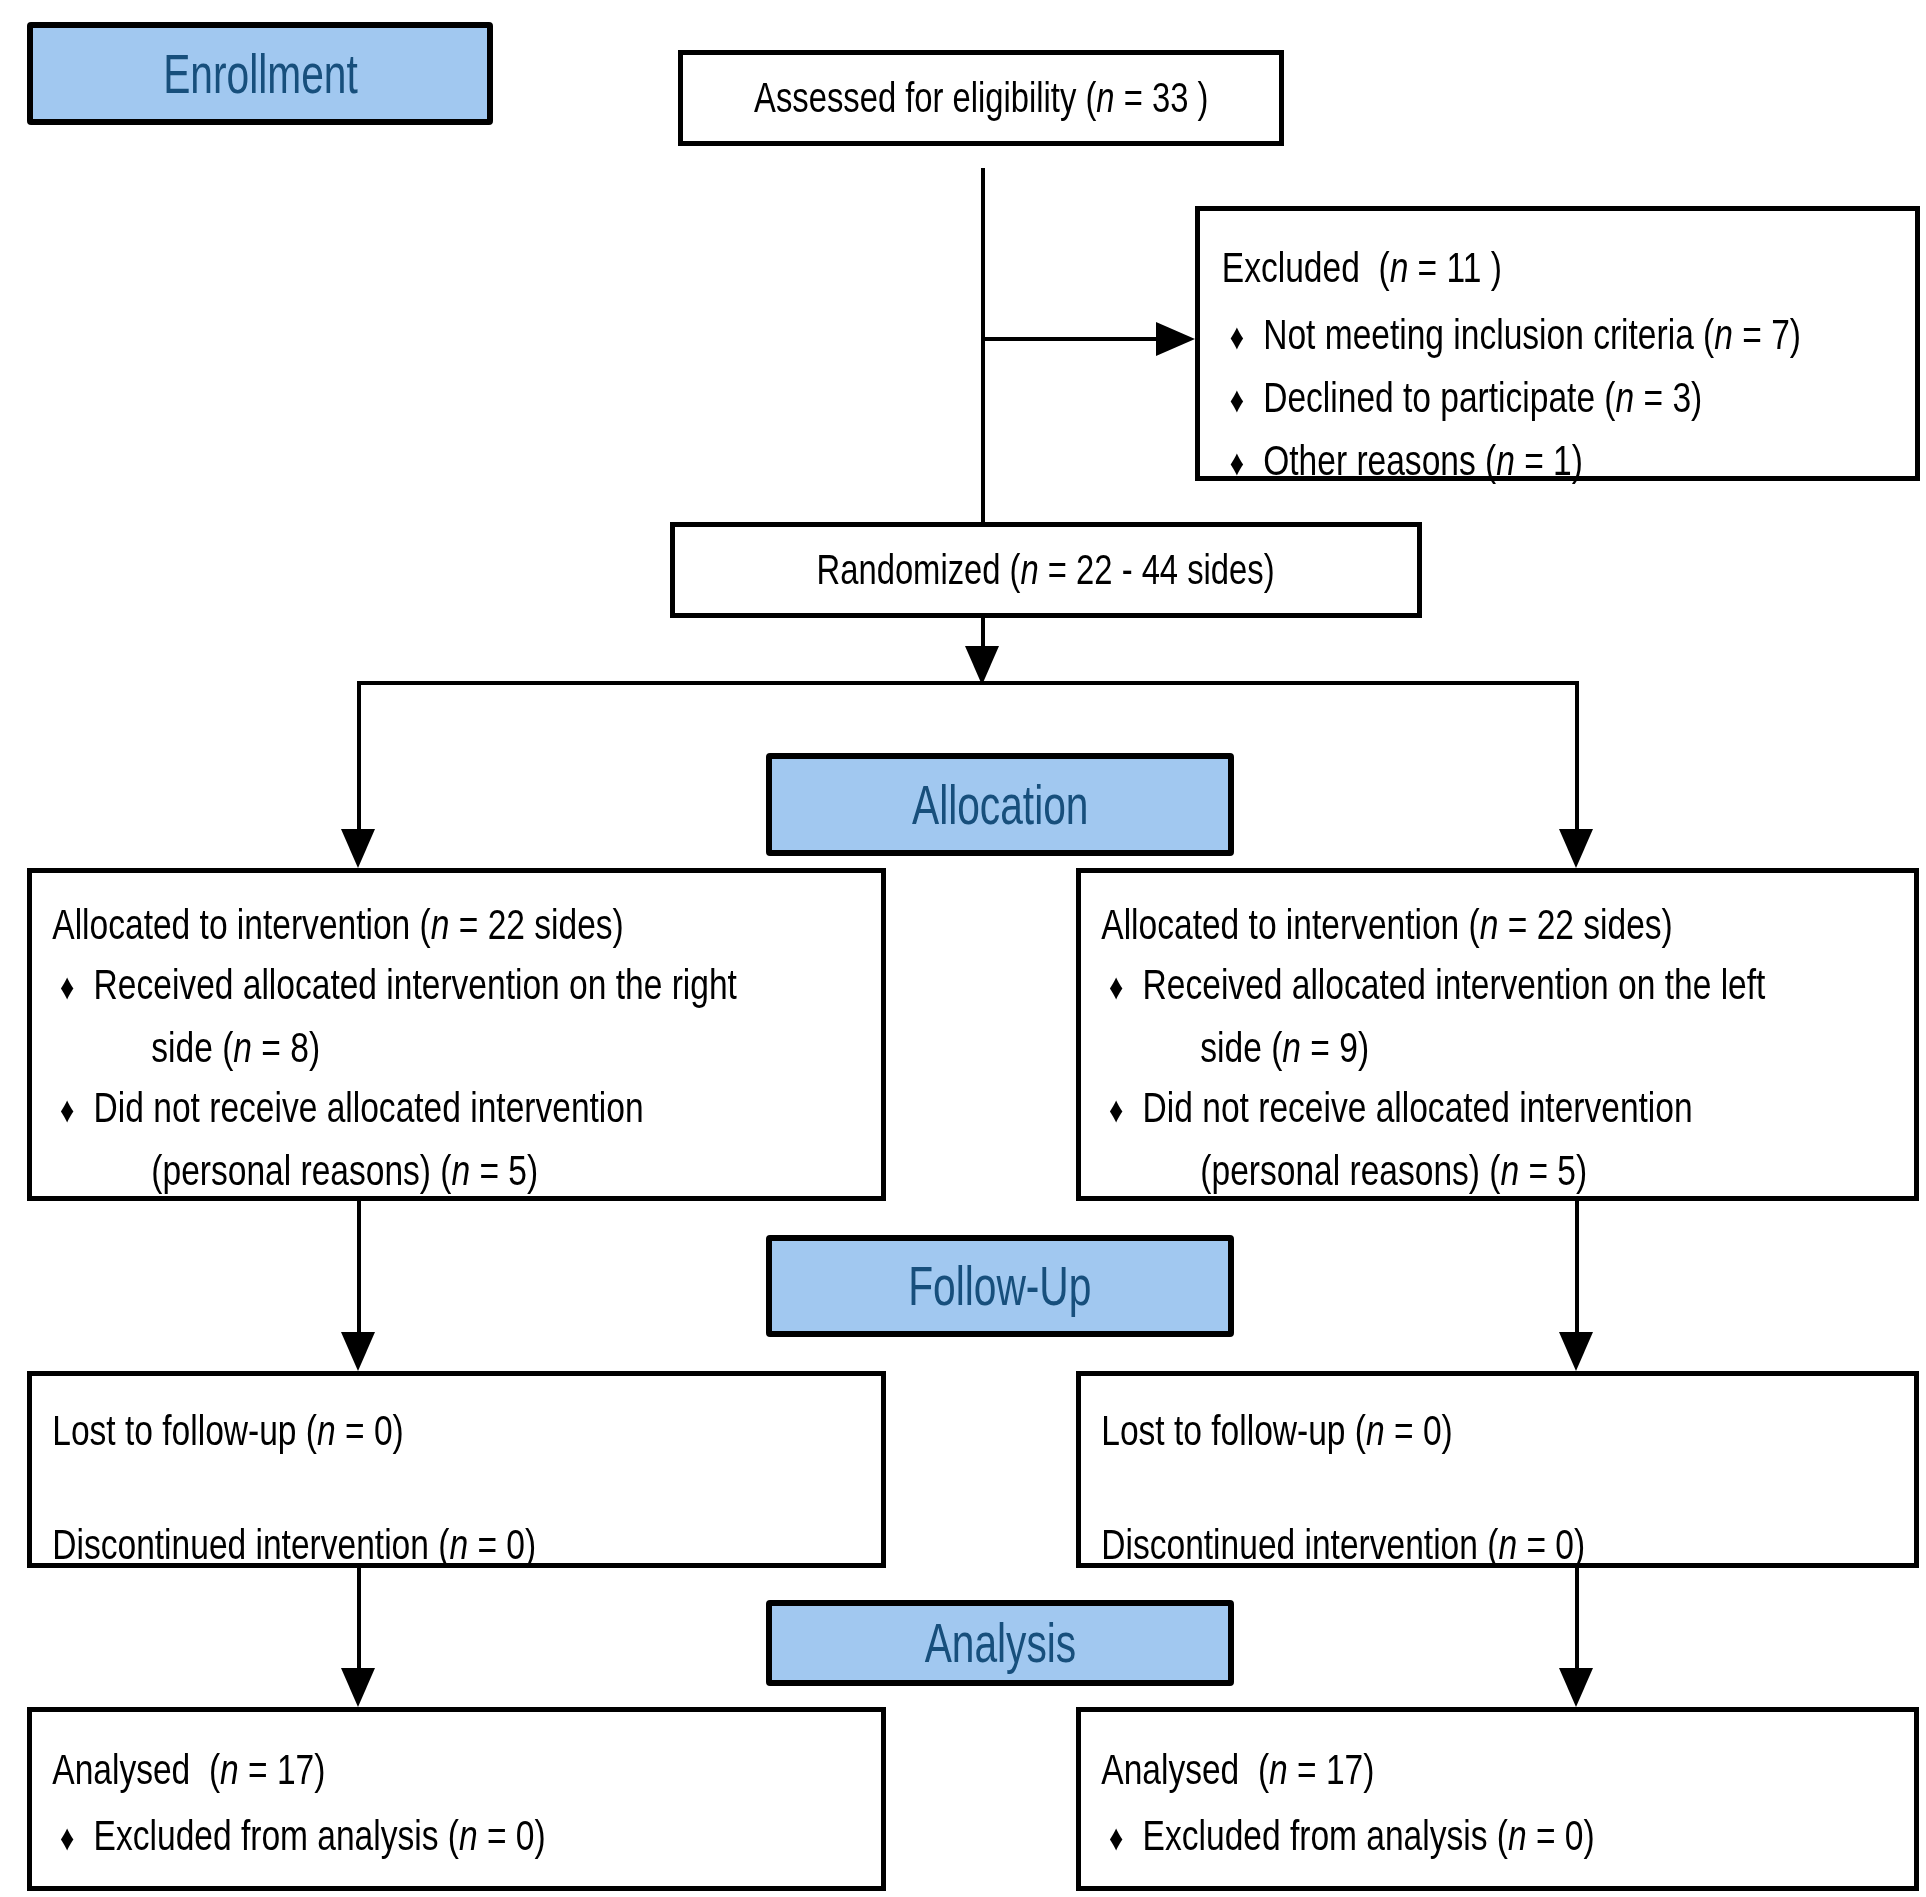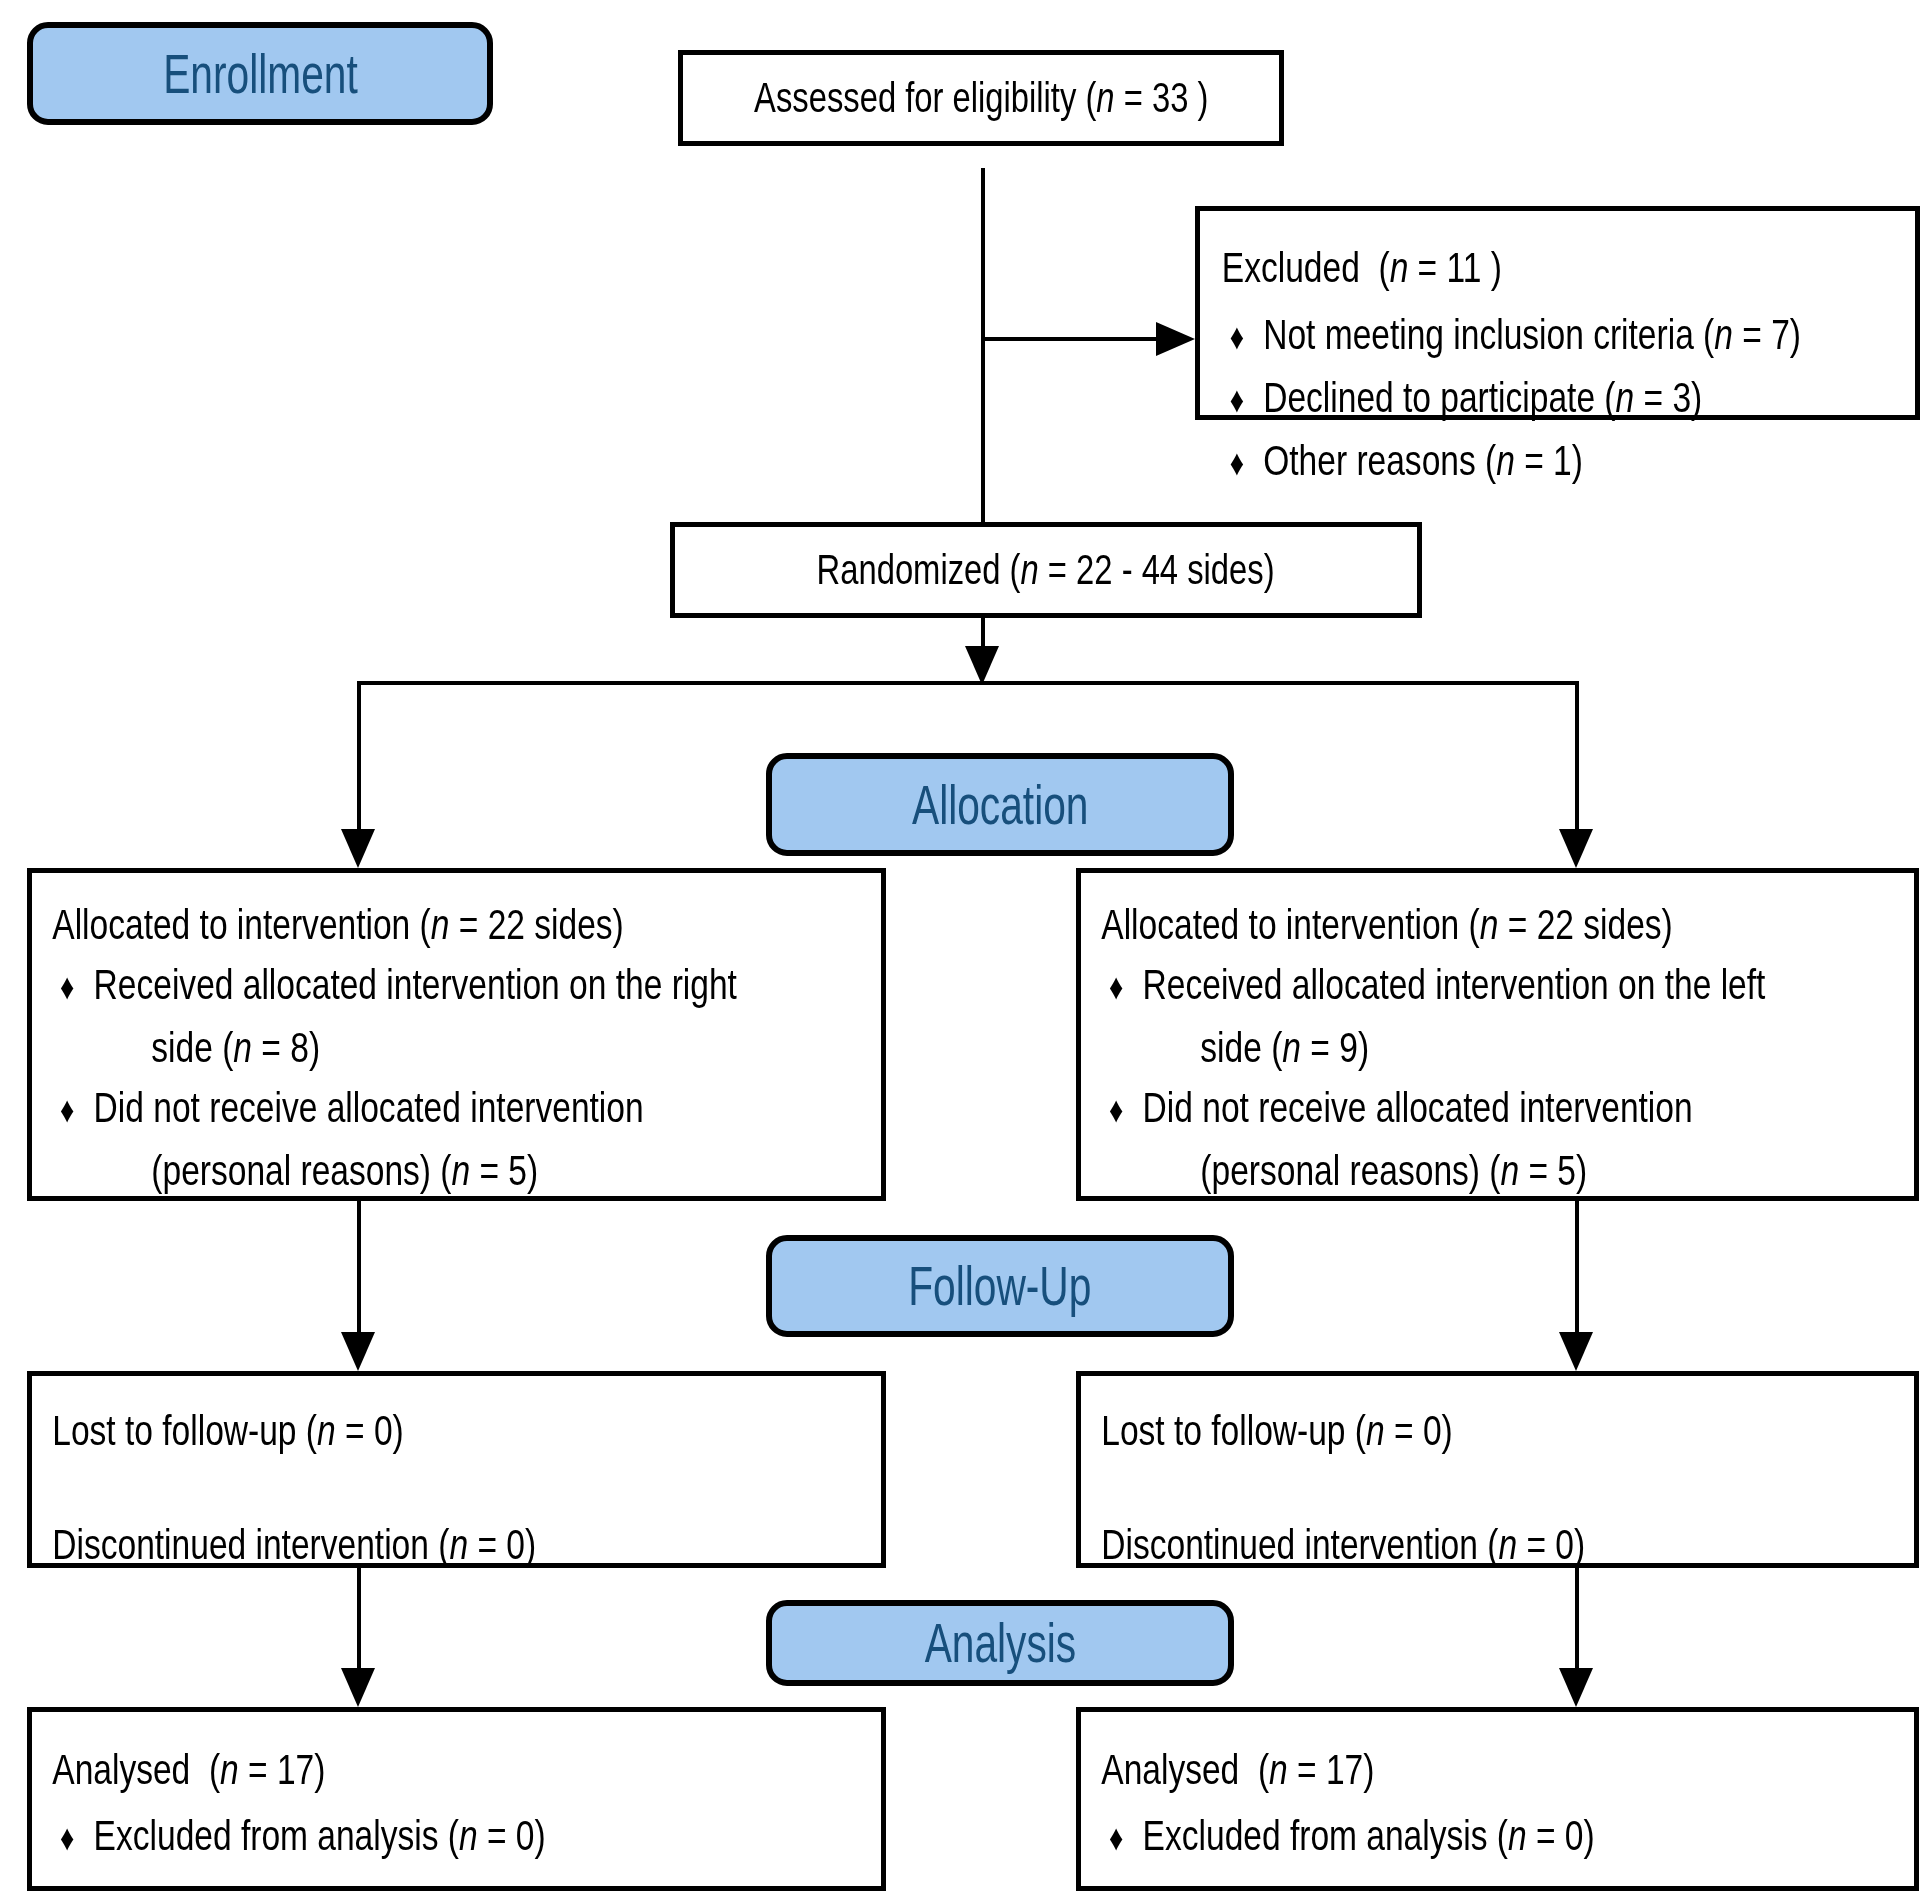--- a/index.html
+++ b/index.html
@@ -25,21 +25,21 @@
   .cont{padding-left:127px;}
   
   .cbox{display:flex;align-items:center;justify-content:center;}
   .cbox .t{
     font-size:42px;white-space:nowrap;
     transform:scaleX(0.78);transform-origin:50% 50%;
   }
   
   .label-box{
     position:absolute;box-sizing:border-box;
-    background:#A1C8F0;border:6.4px solid #000;border-radius:21px;
+    background:#A1C8F0;border:6.4px solid #000;border-radius:4px;
     display:flex;align-items:center;justify-content:center;
     color:#174F7C;
   }
   .label-box .t{
     font-size:55px;white-space:nowrap;
     transform:scaleX(0.74);transform-origin:50% 50%;
   }
   
   .shaft{position:absolute;background:#000;}
   .arrow-down{
@@ -74,21 +74,21 @@
 </div>
 
 <div class="label-box" style="left:766px;top:1600px;width:468px;height:86px;">
   <span class="t">Analysis</span>
 </div>
 
 <div class="box cbox" style="left:678px;top:50px;width:606px;height:96px;">
   <span class="t">Assessed for eligibility (<i>n</i> = 33 )</span>
 </div>
 
-<div class="box" style="left:1195px;top:206px;width:725px;height:214px;">
+<div class="box" style="left:1195px;top:206px;width:725px;height:275px;">
   <div class="inner" style="padding:26px 23px 0 28px;">
     <div class="l excl-title">Excluded &nbsp;(<i>n</i> = 11 )</div>
     <div class="bl">
       <span class="b">♦</span>
       <span>Not meeting inclusion criteria (<i>n</i> = 7)</span>
     </div>
     <div class="bl">
       <span class="b">♦</span>
       <span>Declined to participate (<i>n</i> = 3)</span>
     </div>

